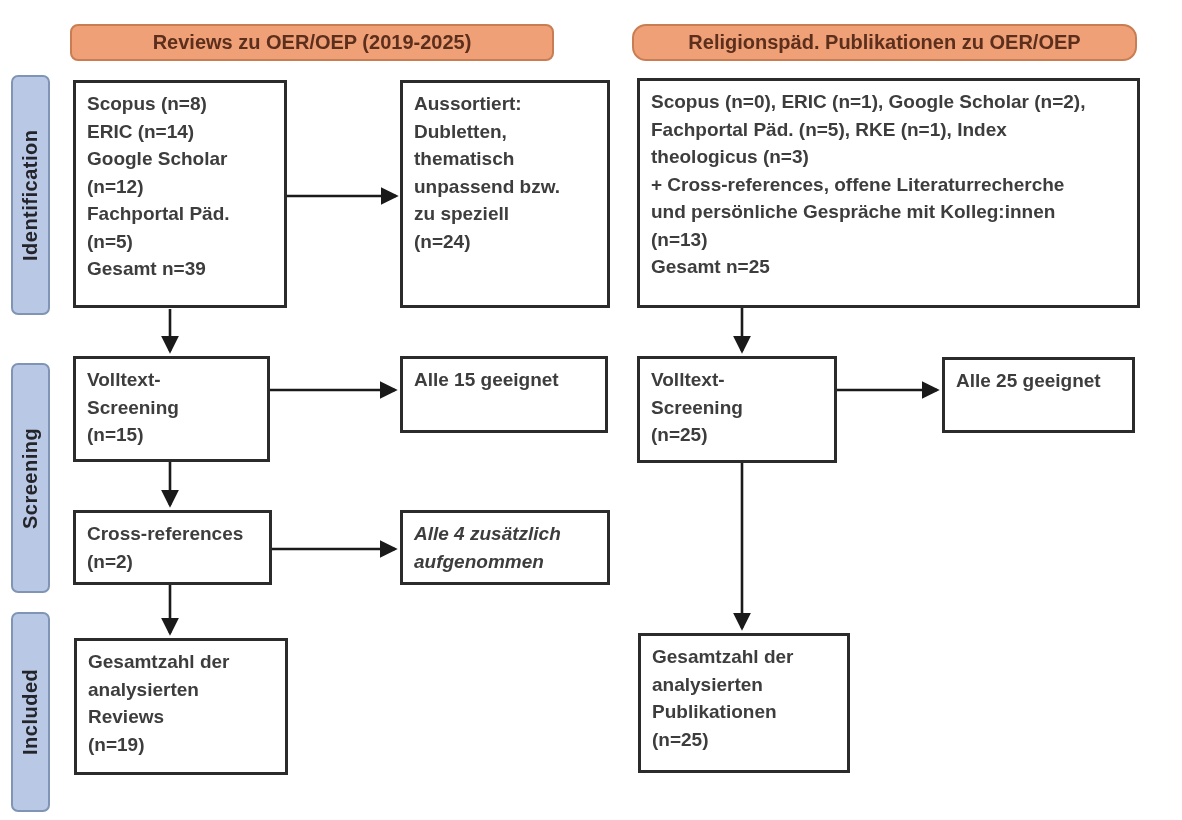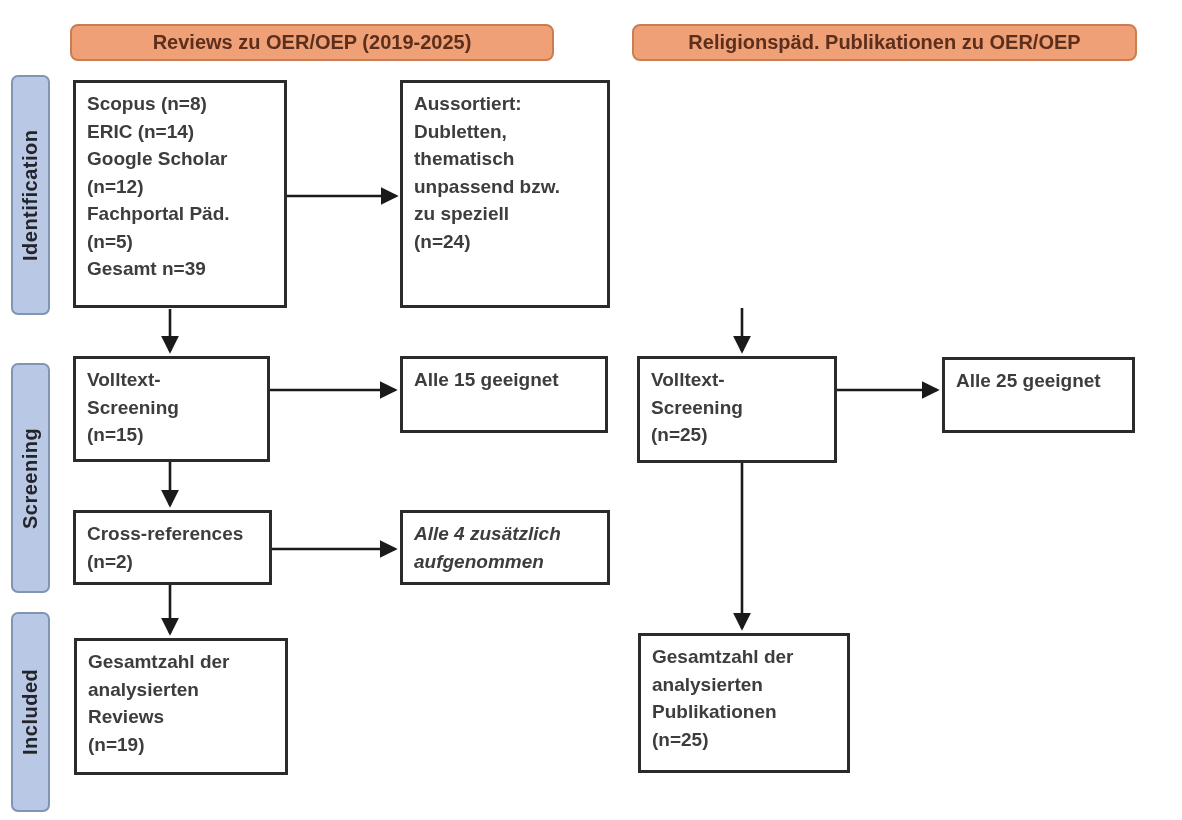--- a/index.html
+++ b/index.html
@@ -60,39 +60,46 @@
   }
   .arrows line { stroke: var(--arrow, #1a1a1a); stroke-width: 2.6; }
   .arrows .head { fill: var(--arrow, #1a1a1a); }
 </style>
 </head>
 <body>
 
 <div class="canvas">
 
   <div class="header" style="left:70px; top:24px; width:484px; height:37px;">Reviews zu OER/OEP (2019-2025)</div>
-  <div class="header" style="left:632px; top:24px; width:505px; height:37px;">Religionspäd. Publikationen zu OER/OEP</div>
+  <div class="header" style="left:632px; top:24px; width:505px; height:37px;border-radius:14px;">Religionspäd. Publikationen zu OER/OEP</div>
 
   <div class="stage" style="left:11px; top:75px; width:39px; height:240px;">Identification</div>
   <div class="stage" style="left:11px; top:363px; width:39px; height:230px;">Screening</div>
   <div class="stage" style="left:11px; top:612px; width:39px; height:200px;">Included</div>
 
   <div class="box" style="left:73px; top:80px; width:214px; height:228px;">Scopus (n=8)
 ERIC (n=14)
 Google Scholar
 (n=12)
 Fachportal Päd.
 (n=5)
 Gesamt n=39</div>
   <div class="box" style="left:400px; top:80px; width:210px; height:228px;">Aussortiert:
 Dubletten,
 thematisch
 unpassend bzw.
 zu speziell
 (n=24)</div>
+  <div class="box" style="left:637px; top:78px; width:503px; height:230px;">Scopus (n=0), ERIC (n=1), Google Scholar (n=2),
+Fachportal Päd. (n=5), RKE (n=1), Index
+theologicus (n=3)
++ Cross-references, offene Literaturrecherche
+und persönliche Gespräche mit Kolleg:innen
+(n=13)
+Gesamt n=25</div>
 
   <div class="box" style="left:73px; top:356px; width:197px; height:106px;">Volltext-
 Screening
 (n=15)</div>
   <div class="box" style="left:400px; top:356px; width:208px; height:77px;">Alle 15 geeignet</div>
   <div class="box" style="left:637px; top:356px; width:200px; height:107px;">Volltext-
 Screening
 (n=25)</div>
   <div class="box" style="left:942px; top:357px; width:193px; height:76px;">Alle 25 geeignet</div>
 

